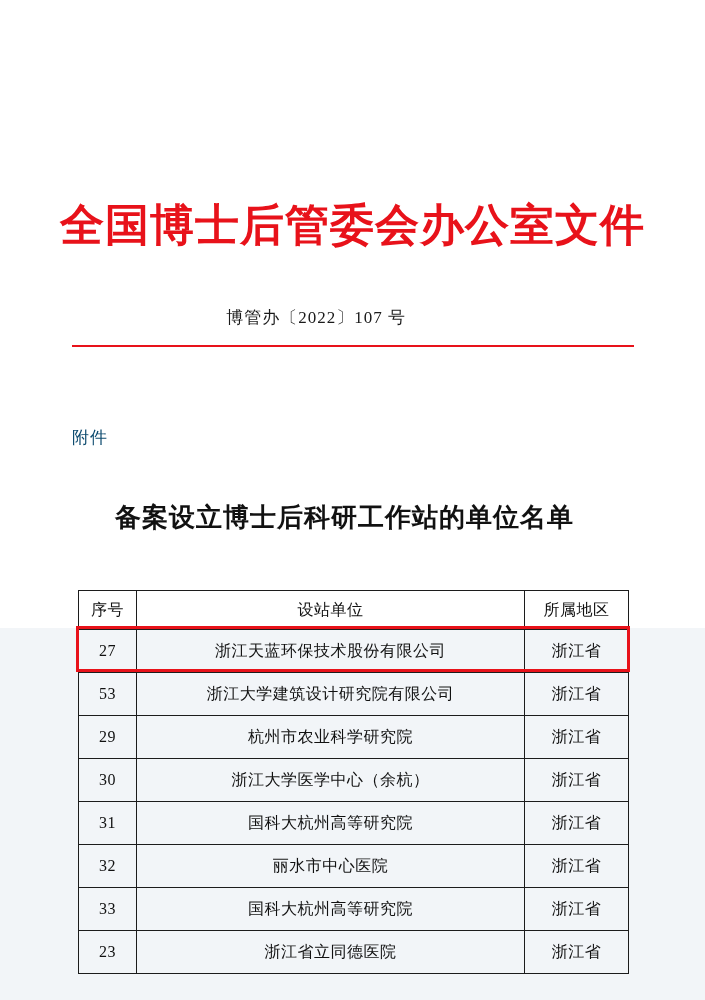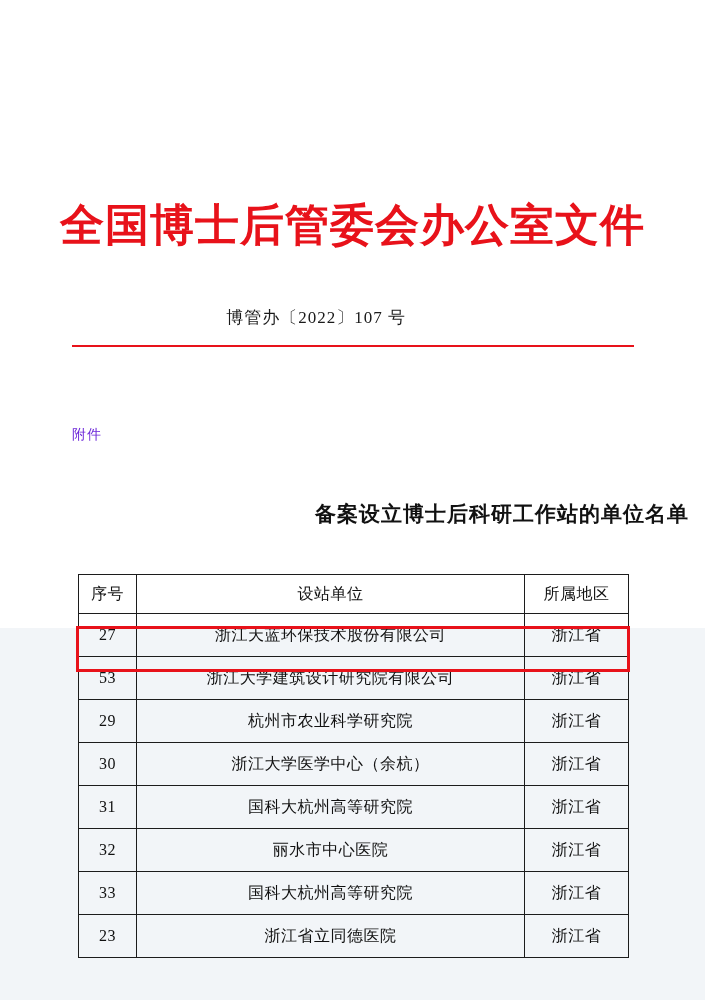--- a/index.html
+++ b/index.html
@@ -64,40 +64,40 @@
     left: 72px;
     width: 562px;
     height: 2px;
     background: #e8121a;
   }
 
   .attachment-label {
     position: absolute;
     top: 426px;
     left: 72px;
-    font-size: 14px;
-    color: #6d28d9;
+    font-size: 17px;
+    color: #0c4a6e;
     letter-spacing: 1px;
   }
 
   .list-title {
     position: absolute;
     top: 500px;
     left: 0;
     width: 689px;
-    text-align: right;
-    font-size: 21px;
+    text-align: center;
+    font-size: 26px;
     font-weight: bold;
     color: #111;
     letter-spacing: 1px;
   }
 
   .table-wrap {
     position: absolute;
-    top: 574px;
+    top: 590px;
     left: 78px;
     width: 550px;
   }
 
   table.unit-table {
     border-collapse: collapse;
     width: 550px;
     table-layout: fixed;
   }
   table.unit-table td,

